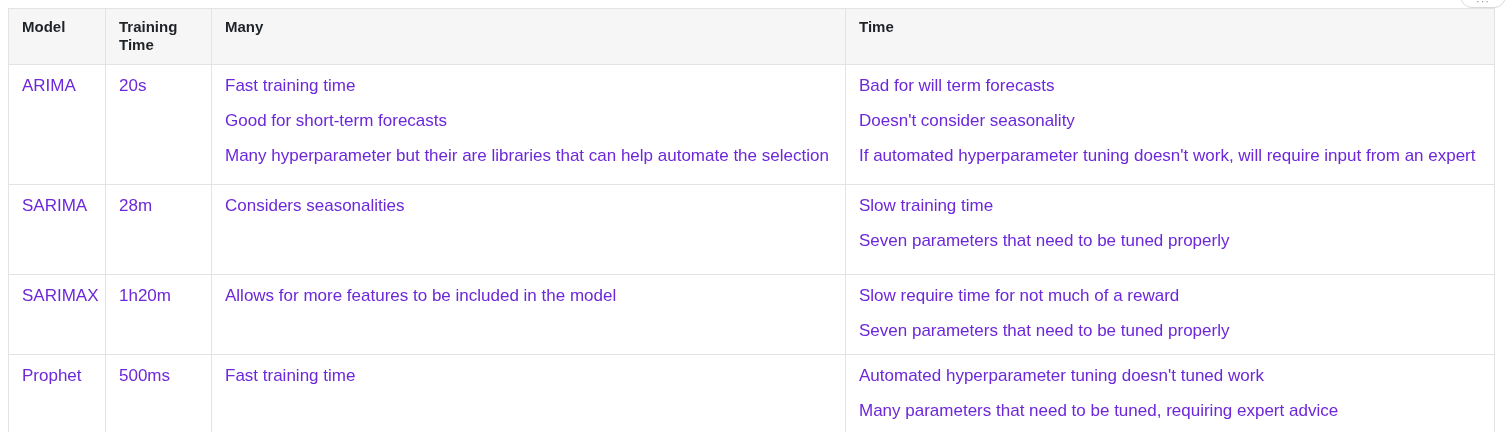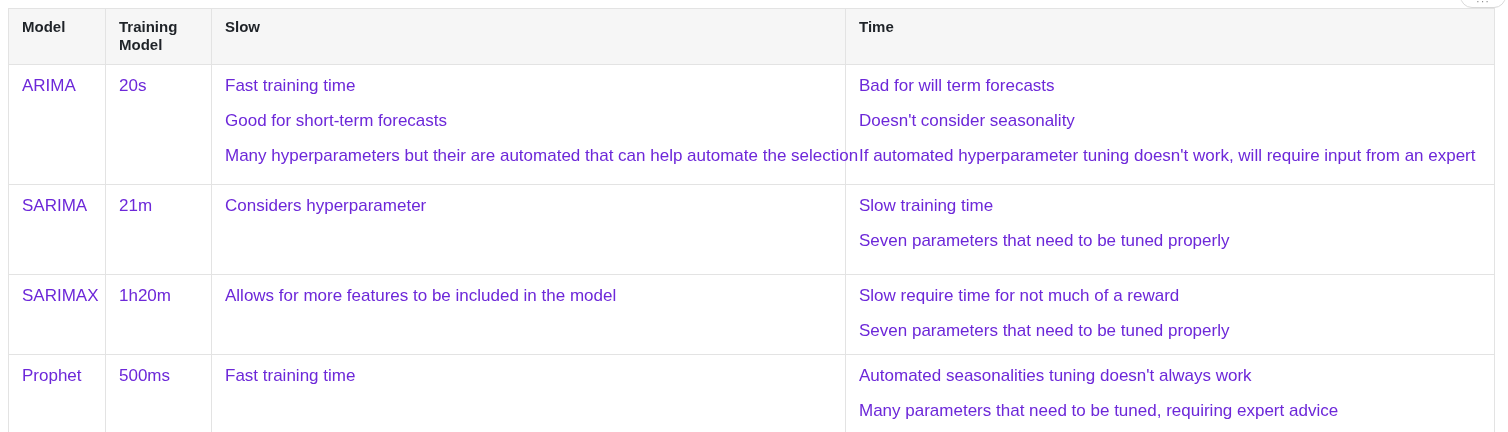--- a/index.html
+++ b/index.html
@@ -124,50 +124,50 @@
     <table class="md-table">
       <colgroup>
         <col class="c-model">
         <col class="c-time">
         <col class="c-pros">
         <col class="c-cons">
       </colgroup>
       <thead>
         <tr>
           <th>Model</th>
-          <th>Training Model</th>
-          <th>Slow</th>
+          <th>Training Time</th>
+          <th>Many</th>
           <th>Time</th>
         </tr>
       </thead>
       <tbody id="table-body">
           <tr class="row-arima">
             <td>ARIMA</td>
             <td>20s</td>
             <td>
               <span class="cell-lines">
                 <span class="cell-line">Fast training time</span>
                 <span class="cell-line">Good for short-term forecasts</span>
-                <span class="cell-line">Many hyperparameters but their are automated that can help automate the selection</span>
+                <span class="cell-line">Many hyperparameter but their are libraries that can help automate the selection</span>
               </span>
             </td>
             <td>
               <span class="cell-lines">
                 <span class="cell-line">Bad for will term forecasts</span>
                 <span class="cell-line">Doesn't consider seasonality</span>
                 <span class="cell-line">If automated hyperparameter tuning doesn't work, will require input from an expert</span>
               </span>
             </td>
           </tr>
           <tr class="row-sarima">
             <td>SARIMA</td>
-            <td>21m</td>
-            <td>
-              <span class="cell-lines">
-                <span class="cell-line">Considers hyperparameter</span>
+            <td>28m</td>
+            <td>
+              <span class="cell-lines">
+                <span class="cell-line">Considers seasonalities</span>
               </span>
             </td>
             <td>
               <span class="cell-lines">
                 <span class="cell-line">Slow training time</span>
                 <span class="cell-line">Seven parameters that need to be tuned properly</span>
               </span>
             </td>
           </tr>
           <tr class="row-sarimax">
@@ -188,21 +188,21 @@
           <tr class="row-prophet">
             <td>Prophet</td>
             <td>500ms</td>
             <td>
               <span class="cell-lines">
                 <span class="cell-line">Fast training time</span>
               </span>
             </td>
             <td>
               <span class="cell-lines">
-                <span class="cell-line">Automated seasonalities tuning doesn't always work</span>
+                <span class="cell-line">Automated hyperparameter tuning doesn't tuned work</span>
                 <span class="cell-line">Many parameters that need to be tuned, requiring expert advice</span>
               </span>
             </td>
           </tr>
         </tbody>
     </table>
   </div>
 
 </div>
 

